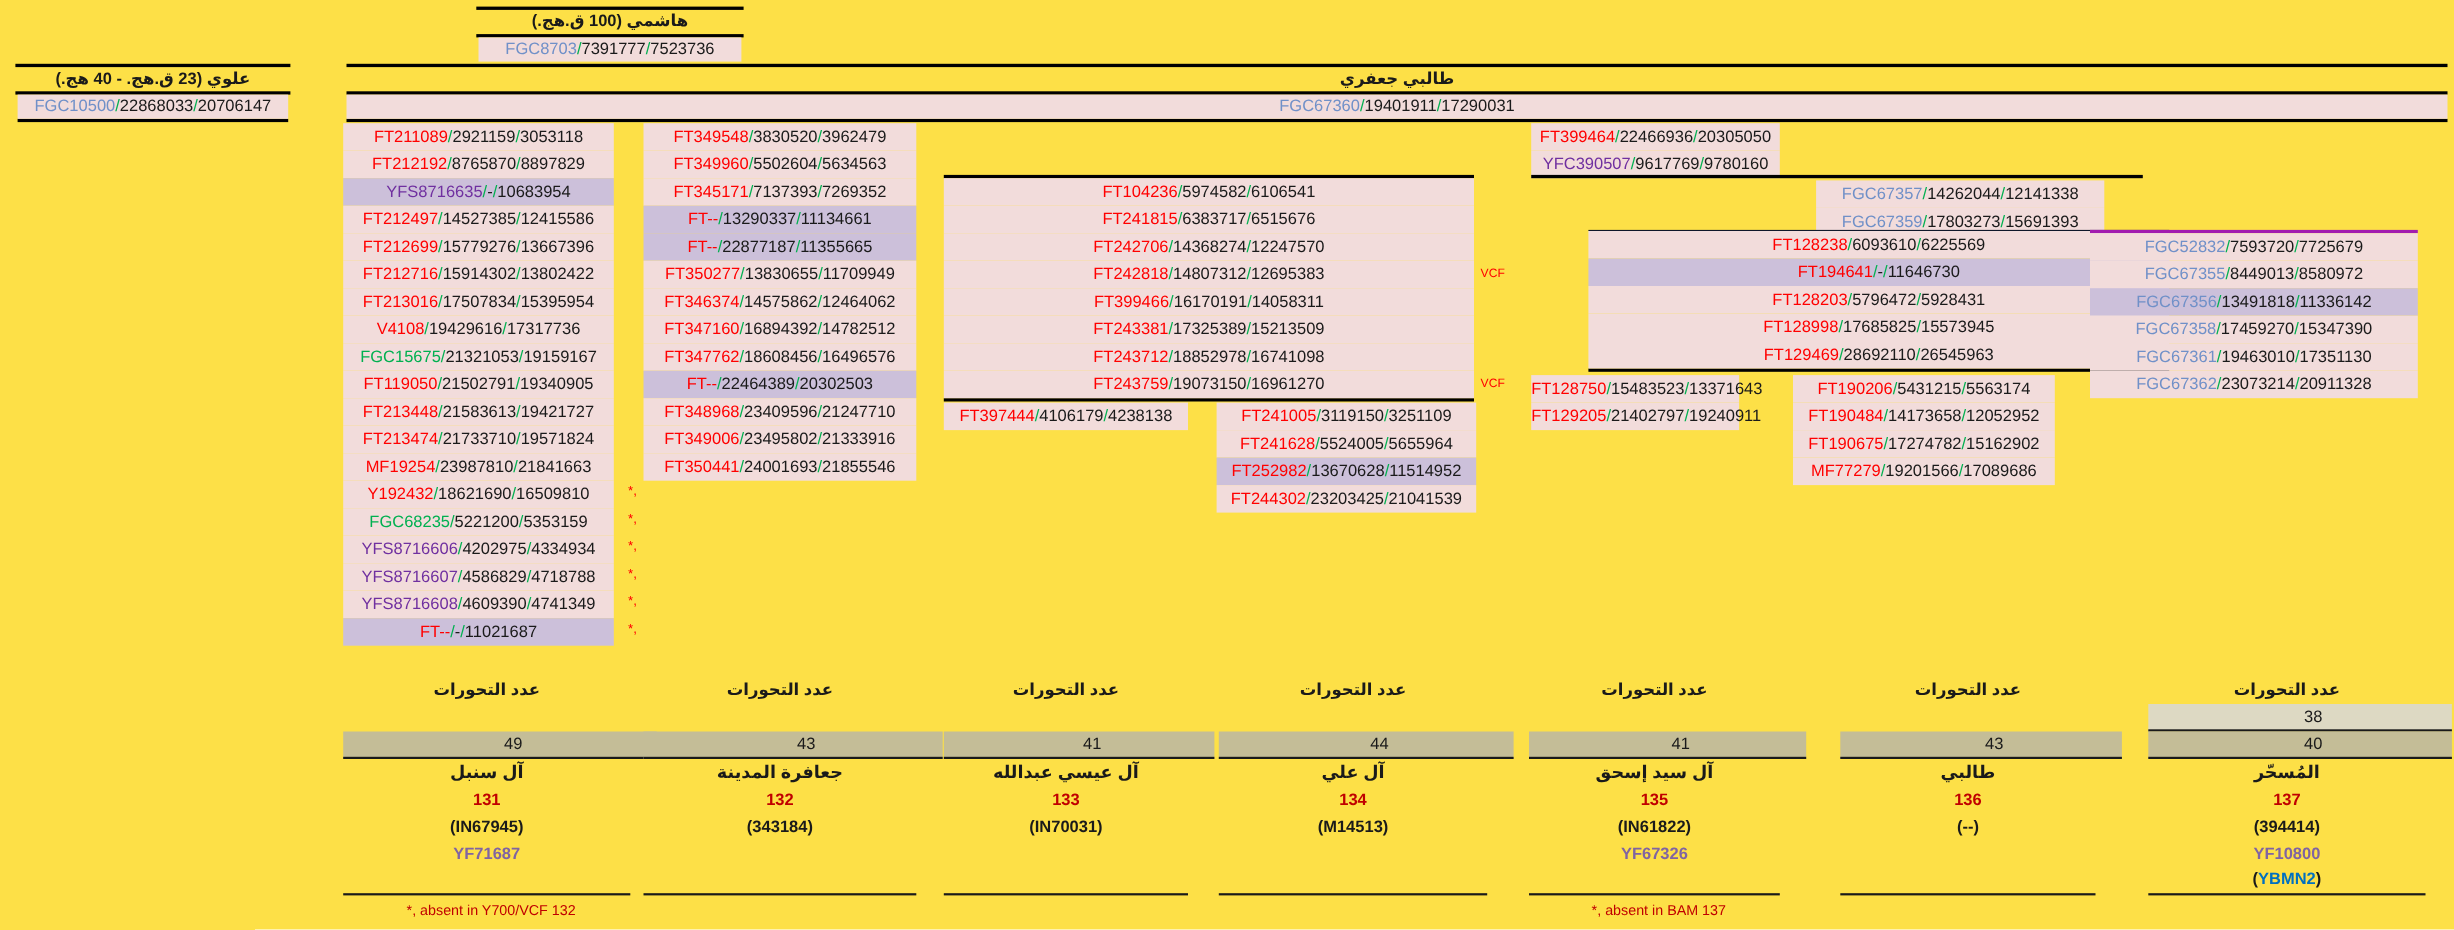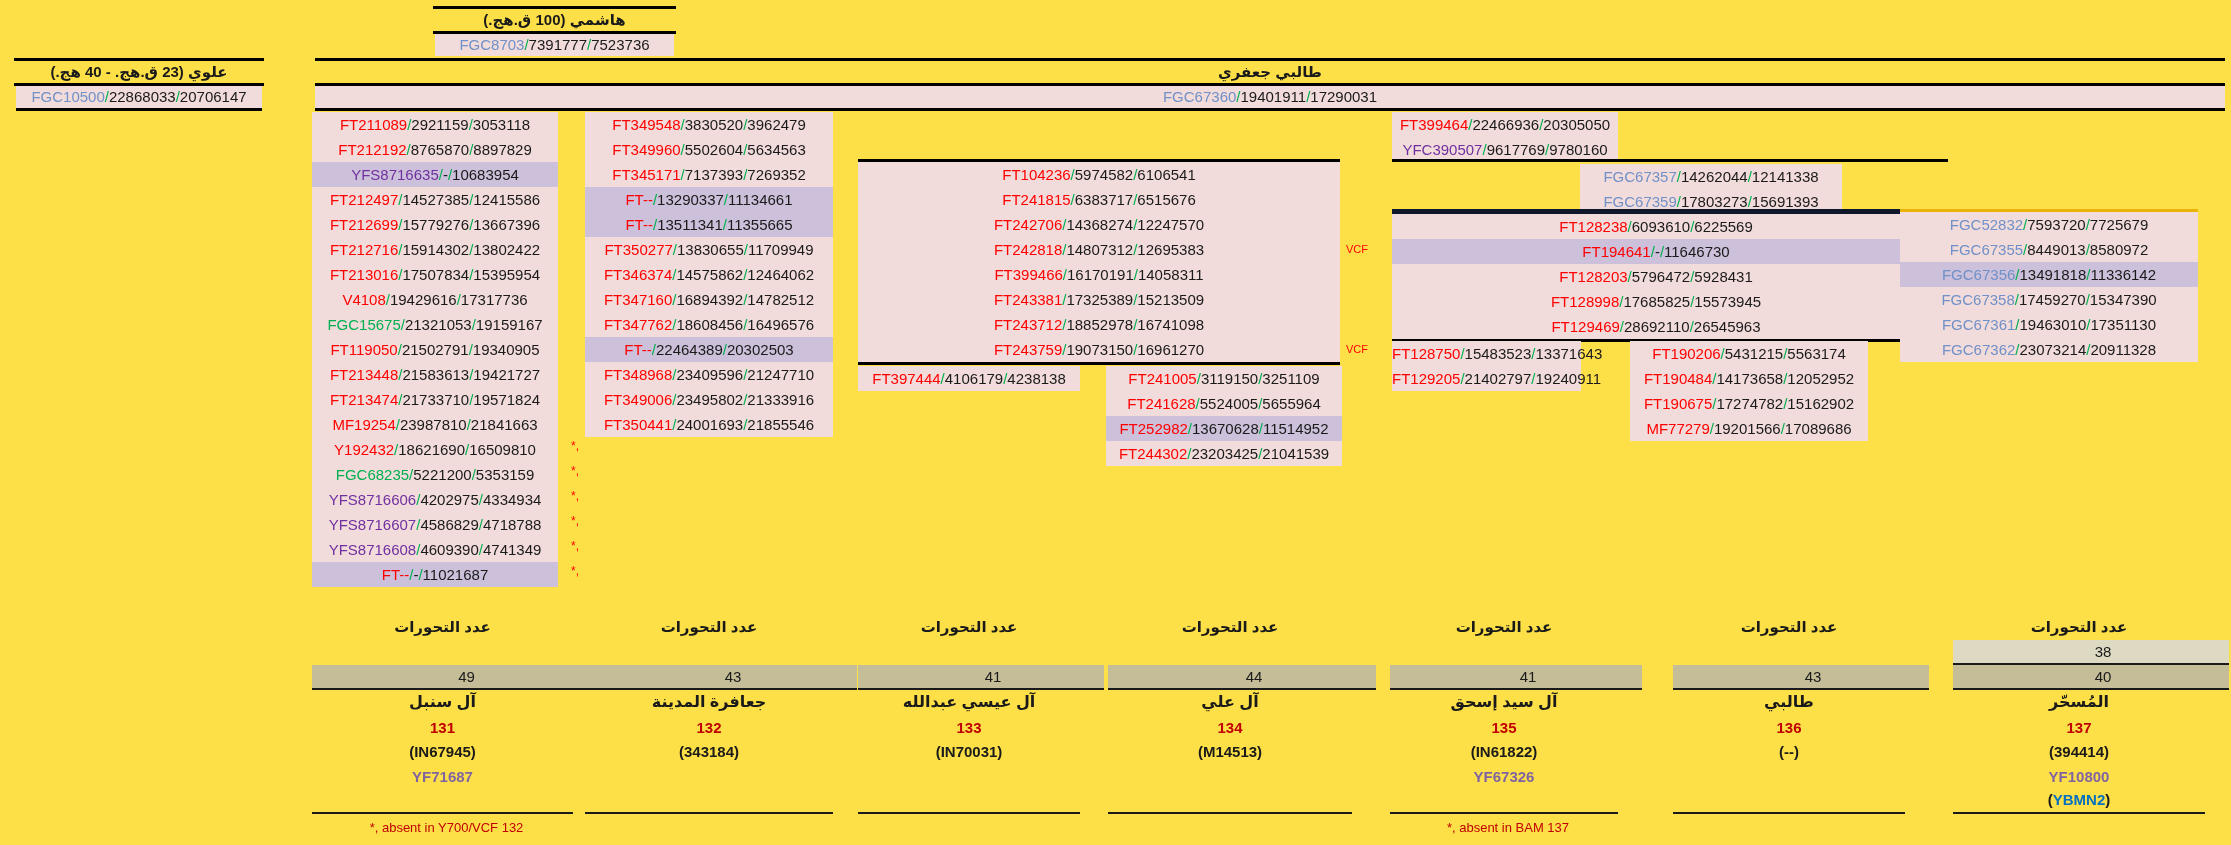--- a/index.html
+++ b/index.html
@@ -33,25 +33,25 @@
   .t-talibi{left:315px;top:58px;width:1910px;text-align:center;}
   .b-talibi-snp{left:315px;top:86px;width:1910px;}
 
   .b-col1{left:312px;top:112px;width:246px;}
   .b-col2{left:585px;top:112px;width:248px;}
   .b-center{left:858px;top:159px;width:482px;border-top:3px solid #000;border-bottom:3px solid #000;}
   .b-ft397444{left:858px;top:366px;width:222px;}
   .b-center-r{left:1106px;top:366px;width:236px;}
   .b-ft399464{left:1392px;top:112px;width:226px;}
   .hline-1{position:absolute;left:1392px;top:159px;width:556px;height:3px;background:#000;}
-  .b-fgc67357{left:1580px;top:164px;width:262px;}
-  .b-ft128238{left:1392px;top:209px;width:528px;border-top:5px solid #0f172a;border-bottom:3px solid #000;}
+  .b-fgc67357{left:1651px;top:164px;width:262px;}
+  .b-ft128238{left:1444px;top:209px;width:528px;border-top:1px solid #0f172a;border-bottom:3px solid #000;}
   .b-ft128750{left:1392px;top:341px;width:189px;}
   .b-ft190206{left:1630px;top:341px;width:238px;}
-  .b-right{left:1900px;top:209px;width:298px;border-top:3px solid #eab308;}
+  .b-right{left:1900px;top:209px;width:298px;border-top:3px solid #a21caf;}
 
   .vcf-note{position:absolute;font-size:11px;line-height:25px;height:25px;color:#ff0000;}
   .vcf-1{left:1346px;top:237px;}
   .vcf-2{left:1346px;top:337px;}
 
   
   .clan-col{position:absolute;top:618px;height:227px;}
   #clan-0{left:312px;width:261px;}
   #clan-1{left:585px;width:248px;}
   #clan-2{left:858px;width:222px;}
@@ -112,21 +112,21 @@
       <div class="snp-row"><span class="snp-name c-purple">YFS8716606</span><span class="slash">/</span><span class="pos">4202975</span><span class="slash">/</span><span class="pos">4334934</span><span class="row-flag">*,</span></div>
       <div class="snp-row"><span class="snp-name c-purple">YFS8716607</span><span class="slash">/</span><span class="pos">4586829</span><span class="slash">/</span><span class="pos">4718788</span><span class="row-flag">*,</span></div>
       <div class="snp-row"><span class="snp-name c-purple">YFS8716608</span><span class="slash">/</span><span class="pos">4609390</span><span class="slash">/</span><span class="pos">4741349</span><span class="row-flag">*,</span></div>
       <div class="snp-row hl"><span class="snp-name c-red">FT--</span><span class="slash">/</span><span class="pos">-</span><span class="slash">/</span><span class="pos">11021687</span><span class="row-flag">*,</span></div>
     </div>
   <div class="snp-block b-col2">
       <div class="snp-row"><span class="snp-name c-red">FT349548</span><span class="slash">/</span><span class="pos">3830520</span><span class="slash">/</span><span class="pos">3962479</span></div>
       <div class="snp-row"><span class="snp-name c-red">FT349960</span><span class="slash">/</span><span class="pos">5502604</span><span class="slash">/</span><span class="pos">5634563</span></div>
       <div class="snp-row"><span class="snp-name c-red">FT345171</span><span class="slash">/</span><span class="pos">7137393</span><span class="slash">/</span><span class="pos">7269352</span></div>
       <div class="snp-row hl"><span class="snp-name c-red">FT--</span><span class="slash">/</span><span class="pos">13290337</span><span class="slash">/</span><span class="pos">11134661</span></div>
-      <div class="snp-row hl"><span class="snp-name c-red">FT--</span><span class="slash">/</span><span class="pos">13511341</span><span class="slash">/</span><span class="pos">11355665</span></div>
+      <div class="snp-row hl"><span class="snp-name c-red">FT--</span><span class="slash">/</span><span class="pos">22877187</span><span class="slash">/</span><span class="pos">11355665</span></div>
       <div class="snp-row"><span class="snp-name c-red">FT350277</span><span class="slash">/</span><span class="pos">13830655</span><span class="slash">/</span><span class="pos">11709949</span></div>
       <div class="snp-row"><span class="snp-name c-red">FT346374</span><span class="slash">/</span><span class="pos">14575862</span><span class="slash">/</span><span class="pos">12464062</span></div>
       <div class="snp-row"><span class="snp-name c-red">FT347160</span><span class="slash">/</span><span class="pos">16894392</span><span class="slash">/</span><span class="pos">14782512</span></div>
       <div class="snp-row"><span class="snp-name c-red">FT347762</span><span class="slash">/</span><span class="pos">18608456</span><span class="slash">/</span><span class="pos">16496576</span></div>
       <div class="snp-row hl"><span class="snp-name c-red">FT--</span><span class="slash">/</span><span class="pos">22464389</span><span class="slash">/</span><span class="pos">20302503</span></div>
       <div class="snp-row"><span class="snp-name c-red">FT348968</span><span class="slash">/</span><span class="pos">23409596</span><span class="slash">/</span><span class="pos">21247710</span></div>
       <div class="snp-row"><span class="snp-name c-red">FT349006</span><span class="slash">/</span><span class="pos">23495802</span><span class="slash">/</span><span class="pos">21333916</span></div>
       <div class="snp-row"><span class="snp-name c-red">FT350441</span><span class="slash">/</span><span class="pos">24001693</span><span class="slash">/</span><span class="pos">21855546</span></div>
     </div>
   <div class="snp-block b-center">

